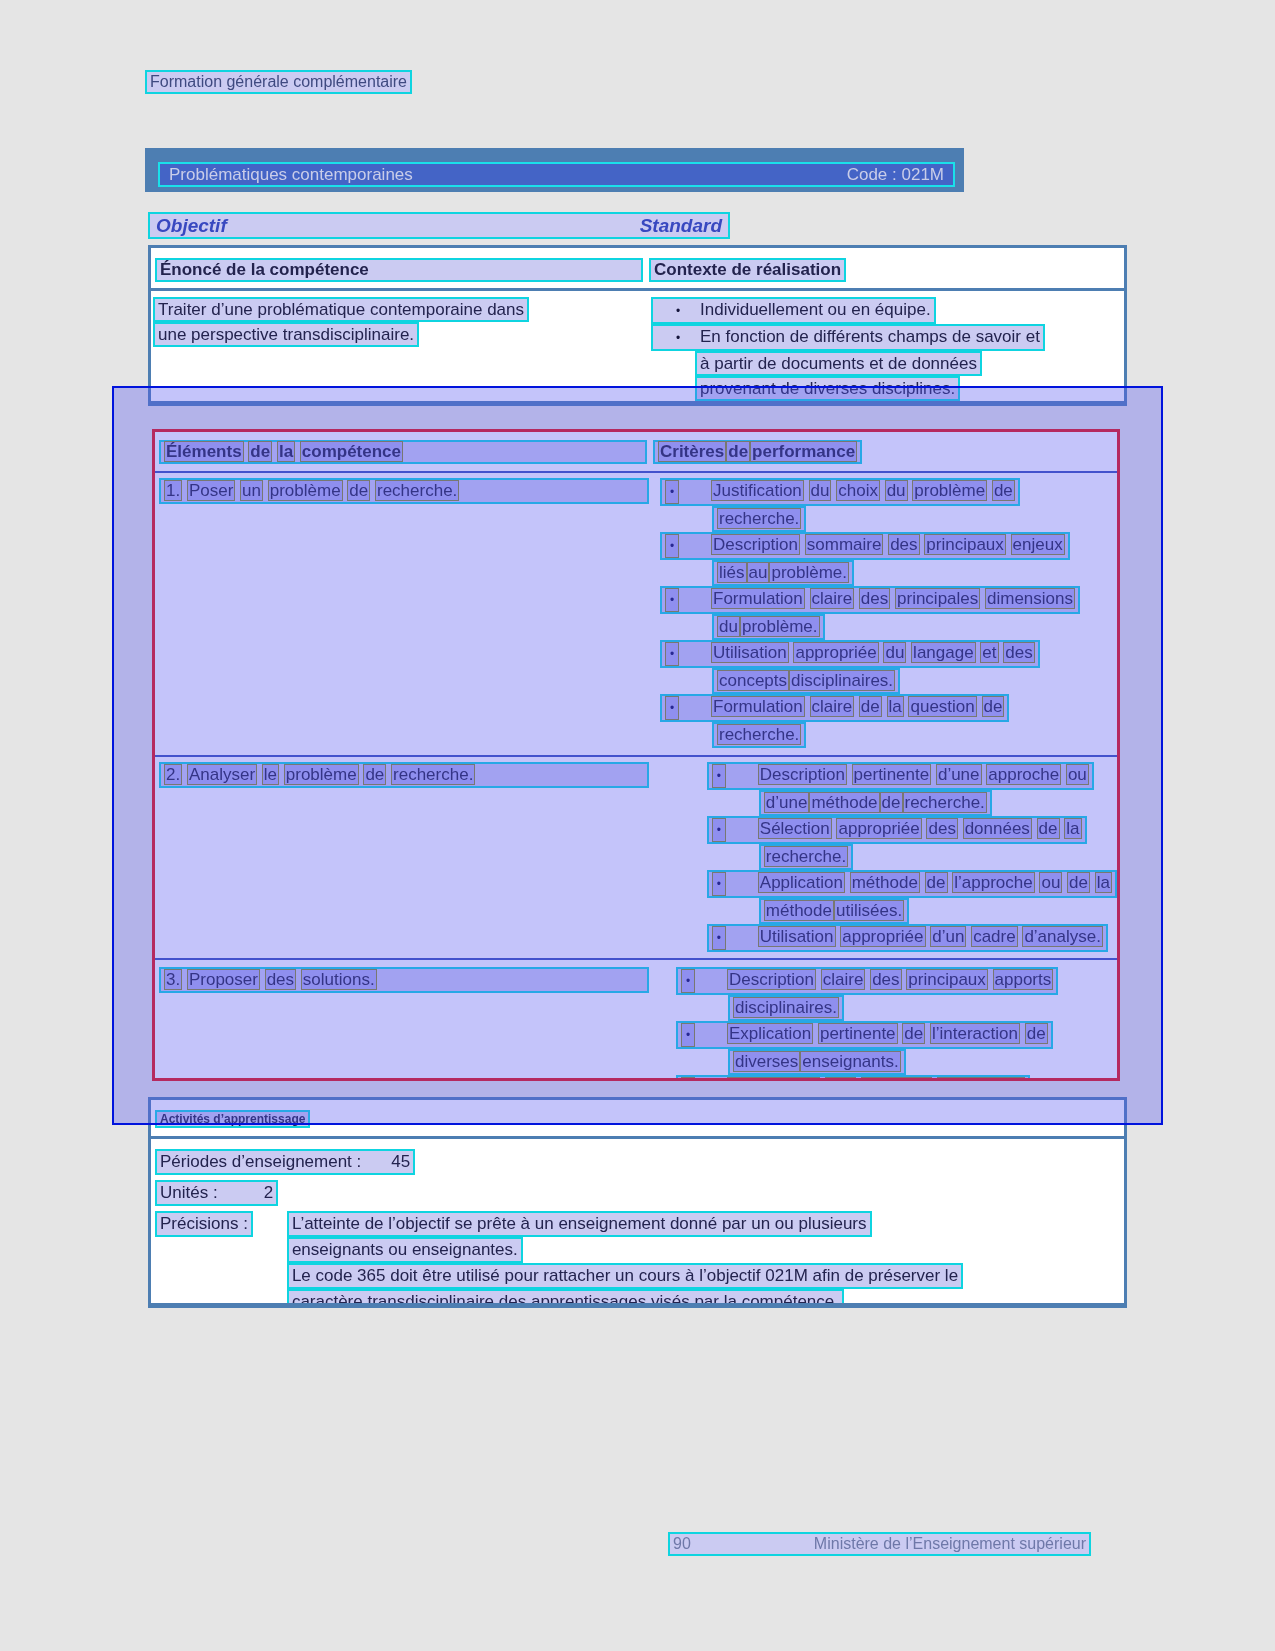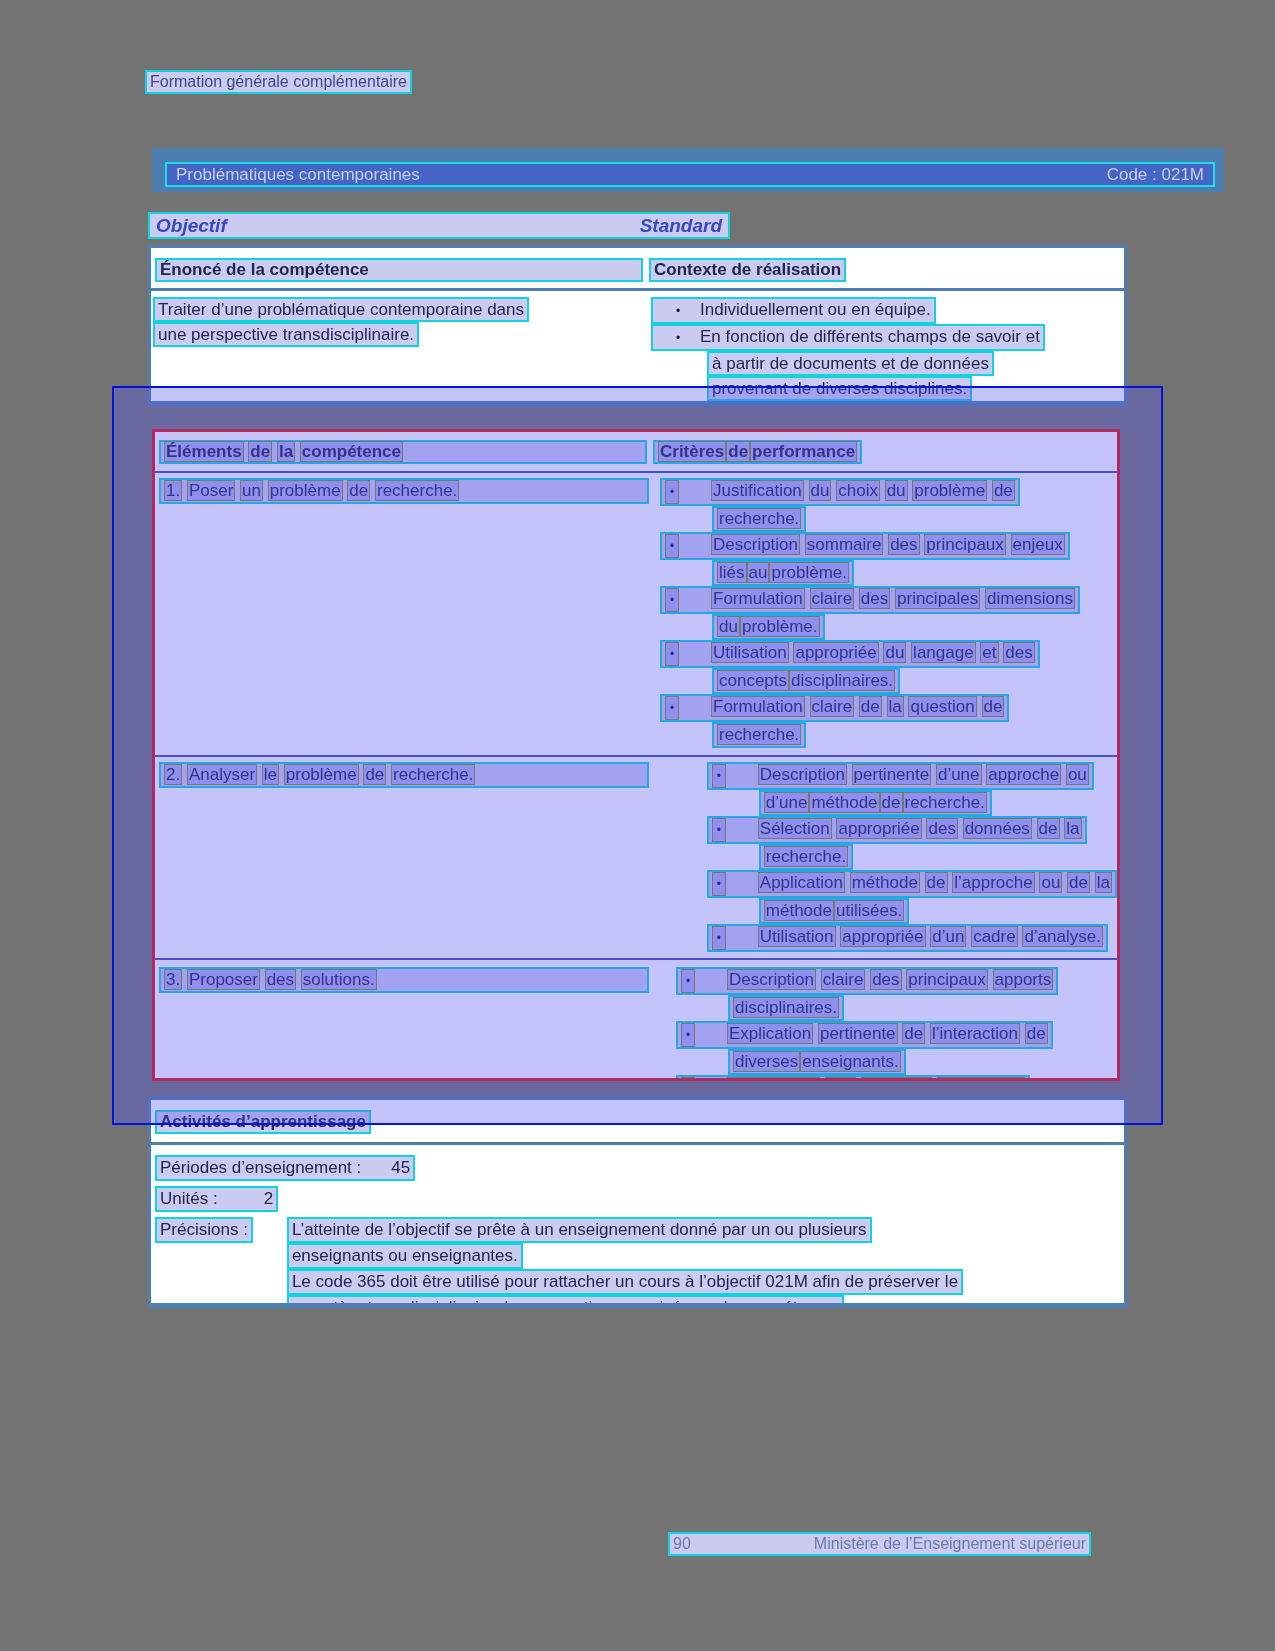--- a/index.html
+++ b/index.html
@@ -1,33 +1,33 @@
 <!DOCTYPE html>
 <html lang="fr"><head>
 <meta charset="utf-8">
 <style>
   html,body{margin:0;padding:0;background:#ffffff;}
   .page{
-    position:relative;width:1275px;height:1651px;background:#737373;
+    position:relative;width:1275px;height:1651px;background:#e5e5e5;
     font-family:"Liberation Sans",sans-serif;color:#23234e;overflow:hidden;
   }
   
   .hl{
     background:#cbcbf2;border:2px solid #0fd4e0;color:#23234e;
     padding:0 3px;box-sizing:border-box;
   }
   .fit{display:table;white-space:nowrap;}
   
   .w{border:1px solid #8b8b2f;background:rgba(72,72,228,.22);padding:0 1px;}
   .bgl{display:inline-block;width:10px;text-align:center;font-size:12px;color:#101060;}
   .bsp{display:inline-block;width:32px;}
   
   .top-label{position:absolute;left:145px;top:70px;height:24px;line-height:20px;font-size:16px;color:#3f4a80;}
   
-  .hbar{position:absolute;left:152px;top:148px;width:1072px;height:44px;background:#4d7eb2;}
+  .hbar{position:absolute;left:145px;top:148px;width:819px;height:44px;background:#4d7eb2;}
   .hbar-inner{
     position:absolute;left:13px;right:9px;top:14px;height:21px;background:#4464c6;
     border:2px solid #1ae0ea;display:flex;justify-content:space-between;align-items:center;
     padding:0 9px;font-size:17px;color:#c9cde9;
   }
   
   .objrow{
     position:absolute;left:148px;top:212px;width:582px;height:27px;
     display:flex;justify-content:space-between;align-items:center;
     font-size:19px;font-weight:bold;font-style:italic;color:#3848c0;padding:0 6px;
@@ -41,31 +41,31 @@
   .thead2{display:flex;padding:8px 0 7px 4px;border-bottom:2px solid #3a50b8;font-weight:bold;font-size:17px;}
   .c1h{width:494px;border-radius:10px;}
   .c1h .hl{display:block;width:488px;}
   .c2h .hl{display:table;white-space:nowrap;}
   .l1{height:23px;line-height:21px;font-size:17px;}
   .l2{height:26px;line-height:22px;font-size:17px;}
   .l3{height:24px;line-height:22px;font-size:17px;}
   .t1-body{display:flex;padding-top:6px;}
   .t1-left{width:498px;padding-left:2px;}
   .bullet1{display:inline-block;width:44px;text-align:center;font-size:12px;color:#14143a;}
-  .cont1{margin-left:56px;}
+  .cont1{margin-left:44px;}
   .row2{display:flex;border-bottom:2px solid #3a50b8;}
   .row2.last{border-bottom:none;gap:16px;}
   .r2-left{width:501px;padding-left:4px;}
   .r2-left .hl{display:block;width:490px;}
   .crit .cont{margin-left:52px;}
   .t2 .row2:nth-child(2){padding:5px 0 7px;}
   .t2 .row2:nth-child(3){padding:5px 0 6px;justify-content:space-between;}
   .t2 .row2:nth-child(4){padding:7px 0 0;}
   
-  .t3-head{padding:10px 0 8px 4px;border-bottom:3px solid #4d7eb2;font-weight:bold;font-size:17px;}
+  .t3-head{padding:10px 0 8px 4px;border-bottom:3px solid #4d7eb2;font-weight:bold;font-size:12px;}
   .t3-body{padding:10px 8px 0 4px;font-size:17px;}
   .kv{margin-bottom:5px;}
   .kv .hl{display:table;white-space:nowrap;}
   .sp18{display:inline-block;width:30px;}
   .sp45{display:inline-block;width:46px;}
   .prec{display:flex;align-items:flex-start;}
   .prec-label .hl{display:table;white-space:nowrap;}
   .prec-lines{margin-left:34px;}
   
   .overlay{

